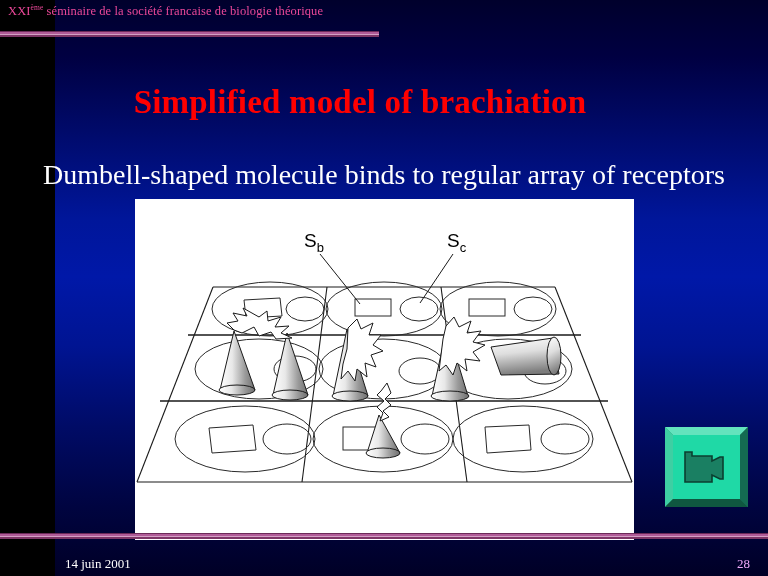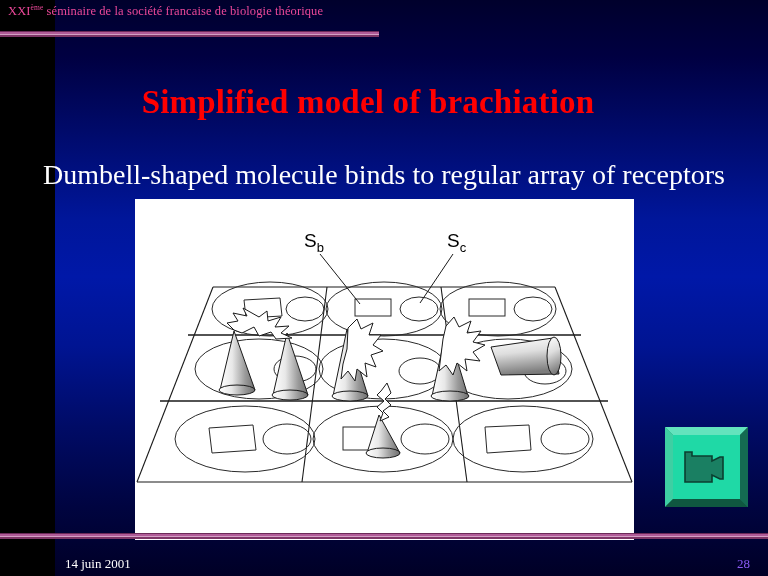--- a/index.html
+++ b/index.html
@@ -58,21 +58,21 @@
     width: 379px; height: 6px;
   }
   #header-rule .l1 { position:absolute; left:0; top:0;  width:100%; height:1px; background:#6c2a58; }
   #header-rule .l2 { position:absolute; left:0; top:1px; width:100%; height:2px; background:#b05c98; }
   #header-rule .l3 { position:absolute; left:0; top:3px; width:100%; height:1px; background:#d4a0c4; }
   #header-rule .l4 { position:absolute; left:0; top:4px; width:100%; height:2px; background:#7d3566; }
 
   
   #title {
     position: absolute;
-    left: 8px; top: 62px;
+    left: 0; top: 62px;
     width: 720px;
     text-align: center;
     color: #ff0000;
     font-size: 33px;
     font-weight: bold;
     font-family: "Liberation Serif", "DejaVu Serif", serif;
     letter-spacing: 0.2px;
   }
 
   
@@ -116,21 +116,21 @@
   #footer-date {
     position: absolute;
     left: 65px; top: 556px;
     color: #ffffff;
     font-size: 13px;
     font-family: "Liberation Serif", "DejaVu Serif", serif;
   }
   #footer-page {
     position: absolute;
     right: 18px; top: 556px;
-    color: #8b5cf6;
+    color: #f0abfc;
     font-size: 13px;
     font-family: "Liberation Serif", "DejaVu Serif", serif;
   }
 </style>
 </head>
 <body>
 
 <div id="slide">
 
   <div id="bg-blue"></div>

